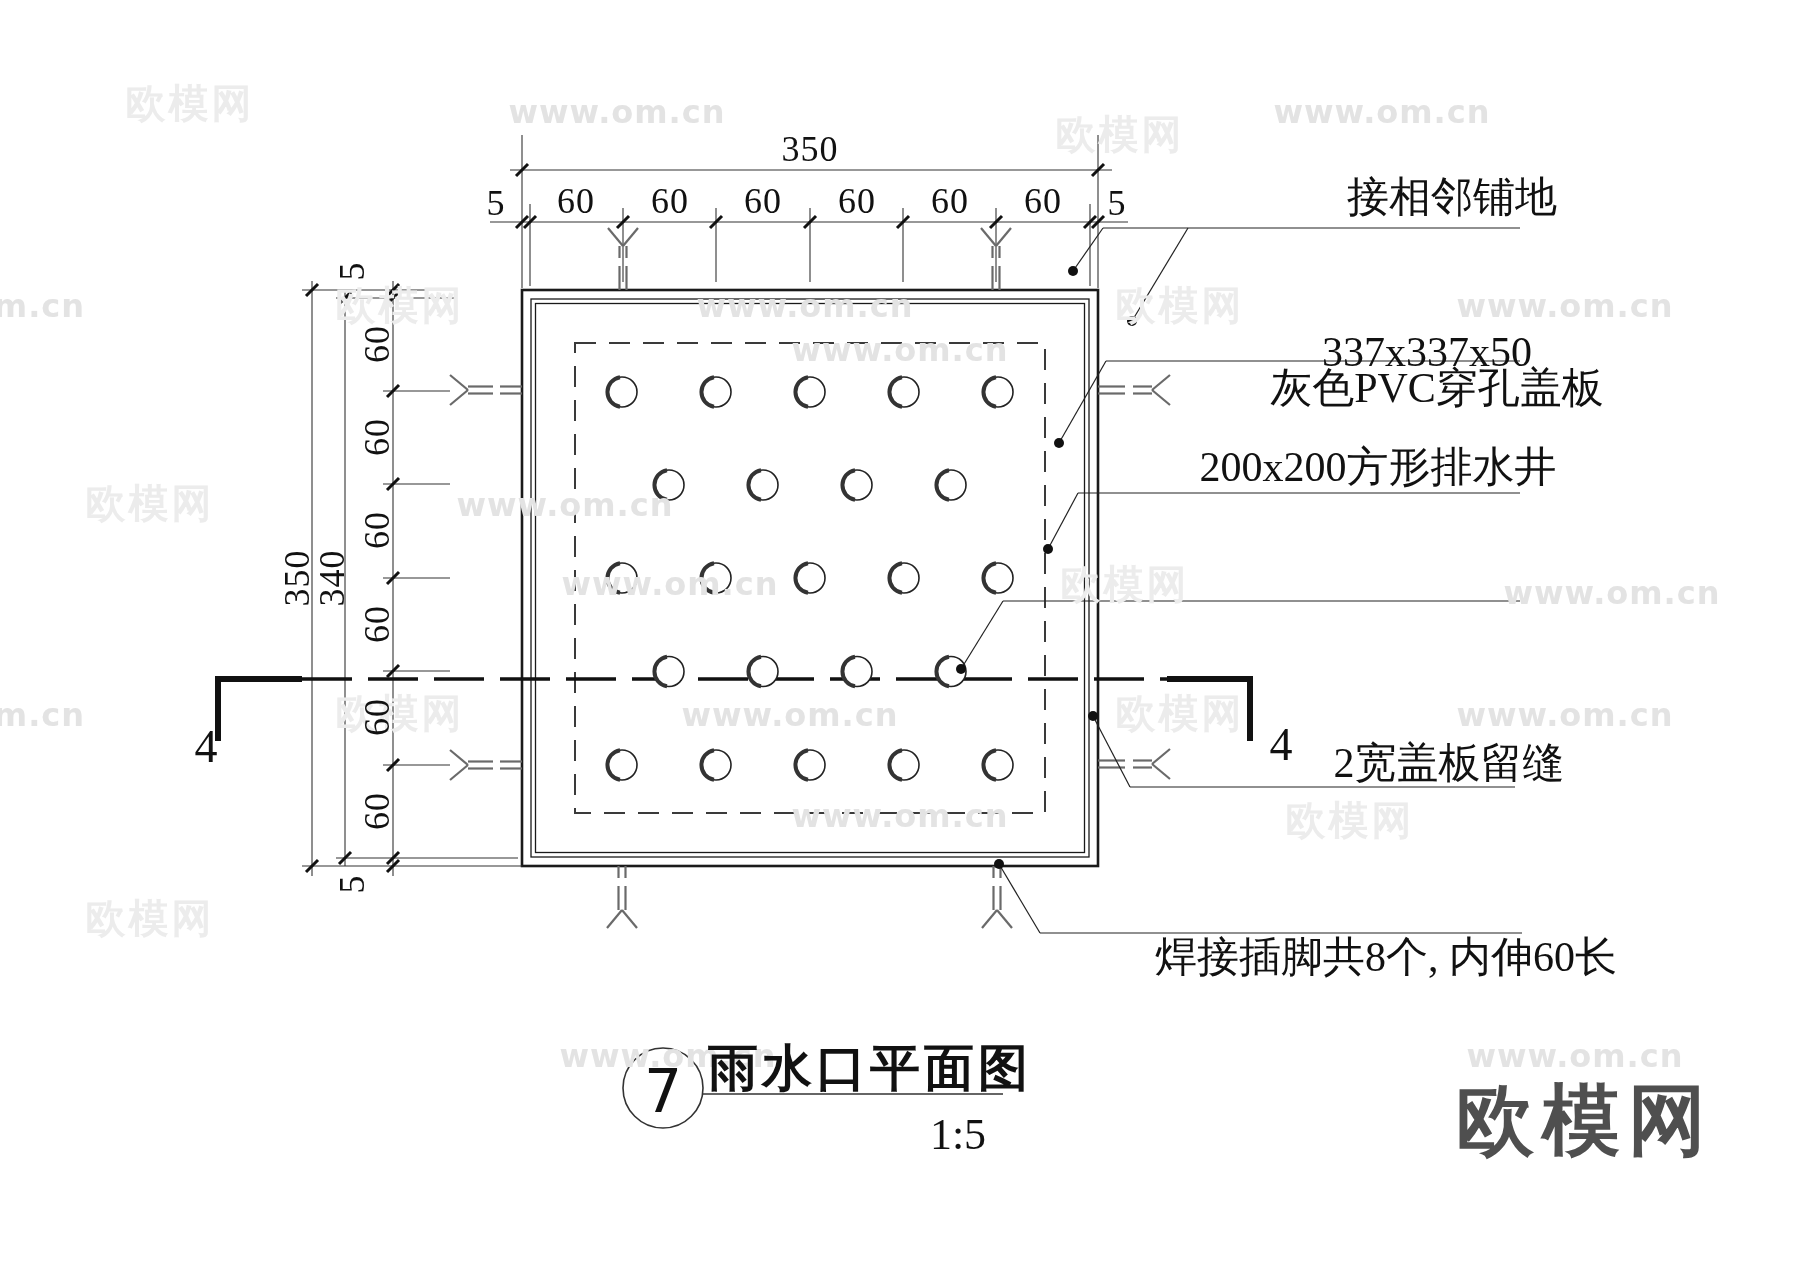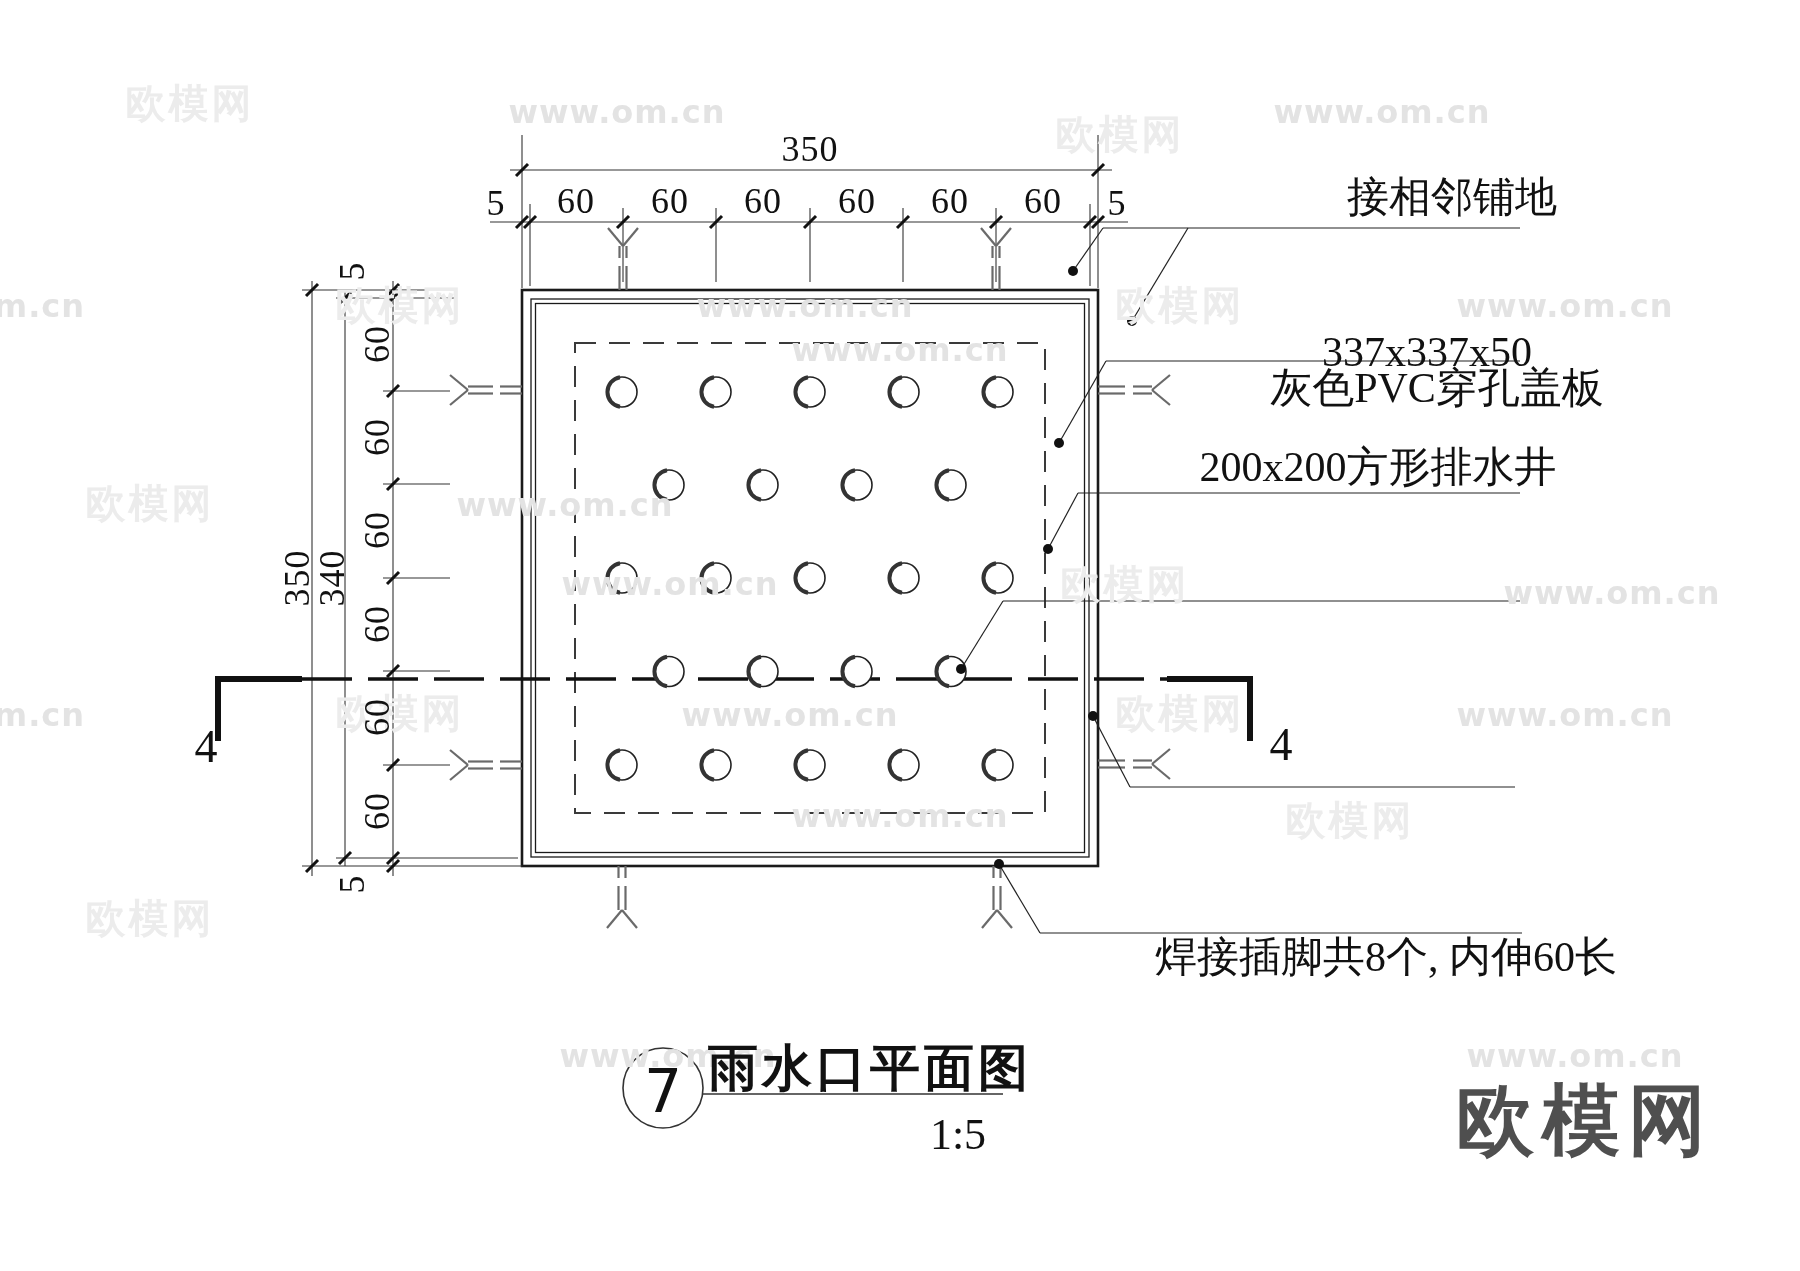--- a/index.html
+++ b/index.html
@@ -277,18 +277,19 @@
   <div class="lbl dim rot" style="left:377px;top:811px">60</div>
   <div class="lbl dim rot" style="left:352px;top:884px">5</div>
 
   <div class="lbl sec" style="left:206px;top:746px">4</div>
   <div class="lbl sec" style="left:1281px;top:744px">4</div>
 
   <div class="lbl ann" style="left:1452px;top:197px">接相邻铺地</div>
   <div class="lbl ann" style="left:1427px;top:352px">337x337x50</div>
   <div class="lbl ann" style="left:1437px;top:388px">灰色PVC穿孔盖板</div>
   <div class="lbl ann" style="left:1378px;top:467px">200x200方形排水井</div>
+  <div class="lbl ann" style="left:1449px;top:763px">2宽盖板留缝</div>
   <div class="lbl ann" style="left:1386px;top:957px">焊接插脚共8个, 内伸60长</div>
 
   <div class="lbl num7" style="left:663px;top:1091px">7</div>
   <div class="lbl ttl" style="left:870px;top:1068px">雨水口平面图</div>
   <div class="lbl scale" style="left:958px;top:1134px">1:5</div>
 </div>
 
 </body></html>

